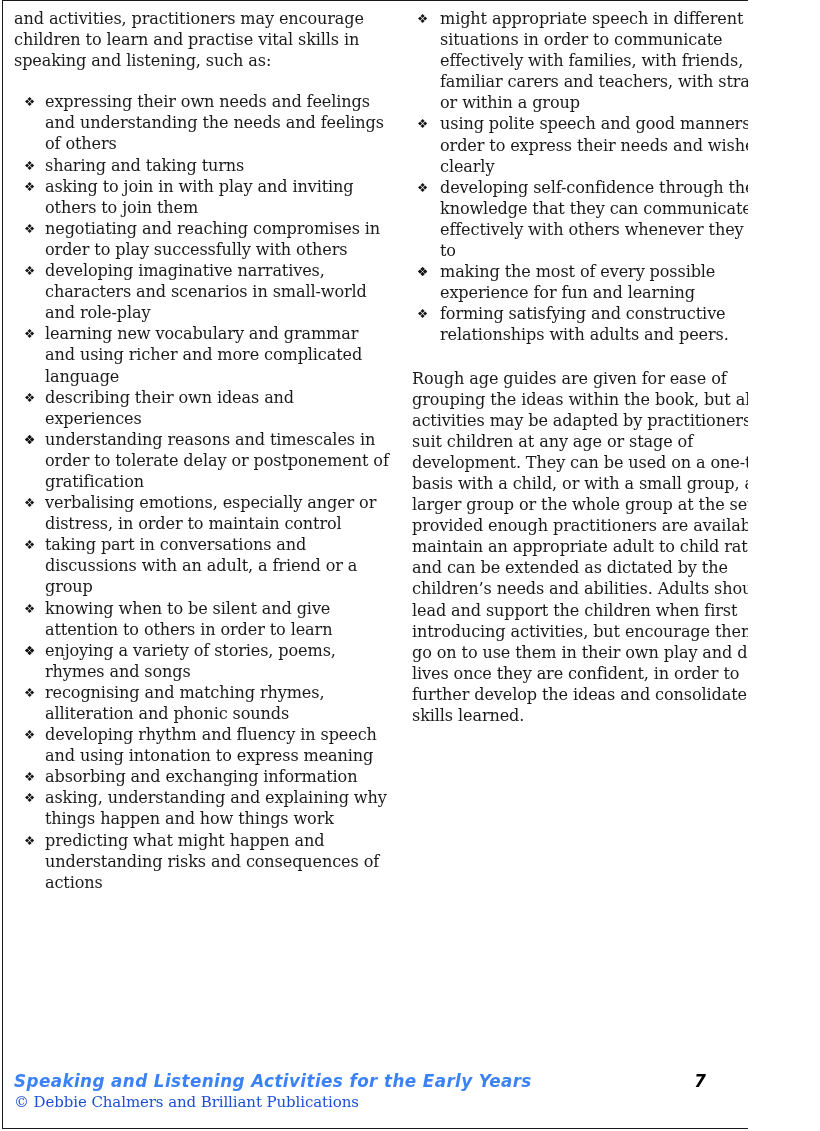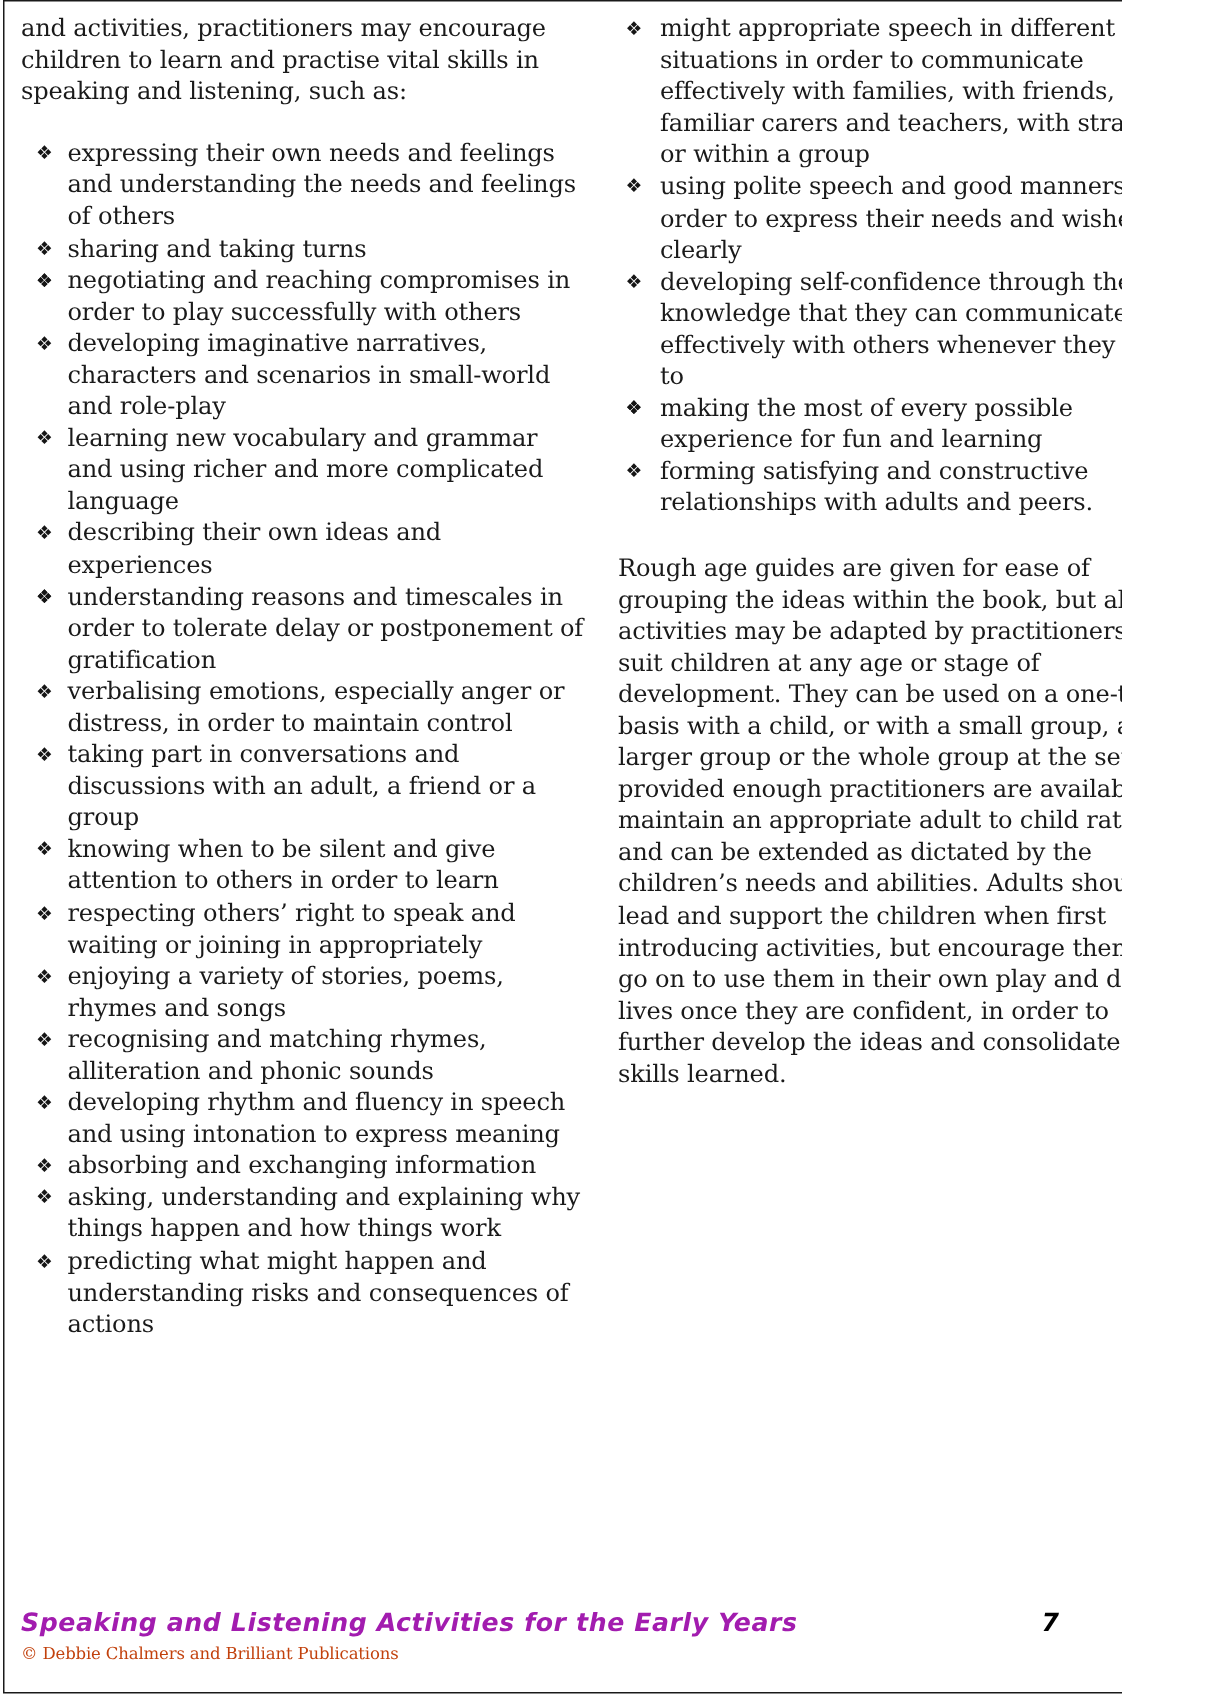--- a/index.html
+++ b/index.html
@@ -106,41 +106,41 @@
   }
   .footer-title {
     position: absolute;
     left: 0;
     top: 0;
     font-family: "DejaVu Sans", sans-serif;
     font-size: 16.8px;
     font-weight: 700;
     font-style: italic;
     letter-spacing: 0.4px;
-    color: #a21caf;
+    color: #3b82f6;
     white-space: nowrap;
   }
   .footer-pageno {
     position: absolute;
     right: 26px;
     top: 0;
     font-family: "DejaVu Sans", sans-serif;
     font-size: 16.8px;
     font-weight: 700;
     font-style: italic;
     color: #000000;
   }
   .footer-copyright {
     position: absolute;
     left: 0;
     top: 22px;
     font-family: "DejaVu Serif", serif;
-    font-size: 11px;
+    font-size: 15px;
     line-height: 19px;
-    color: #c2410c;
+    color: #1d4ed8;
     letter-spacing: -0.1px;
     white-space: nowrap;
   }
 </style>
 </head>
 <body>
 
 <div class="page">
 
   <div class="page-frame"></div>
@@ -155,20 +155,21 @@
         <li>
           <span class="bullet-glyph">❖</span>
           <span>expressing their own needs and feelings and understanding the needs and feelings of others</span>
         </li>
         <li>
           <span class="bullet-glyph">❖</span>
           <span>sharing and taking turns</span>
         </li>
         <li>
           <span class="bullet-glyph">❖</span>
+          <span>asking to join in with play and inviting others to join them</span>
         </li>
         <li>
           <span class="bullet-glyph">❖</span>
           <span>negotiating and reaching compromises in order to play successfully with others</span>
         </li>
         <li>
           <span class="bullet-glyph">❖</span>
           <span>developing imaginative narratives, characters and scenarios in small-world and role-play</span>
         </li>
         <li>
@@ -193,21 +194,20 @@
         <li>
           <span class="bullet-glyph">❖</span>
           <span>taking part in conversations and discussions with an adult, a friend or a group</span>
         </li>
         <li>
           <span class="bullet-glyph">❖</span>
           <span>knowing when to be silent and give attention to others in order to learn</span>
         </li>
         <li>
           <span class="bullet-glyph">❖</span>
-          <span>respecting others’ right to speak and waiting or joining in appropriately</span>
         </li>
         <li>
           <span class="bullet-glyph">❖</span>
           <span>enjoying a variety of stories, poems, rhymes and songs</span>
         </li>
         <li>
           <span class="bullet-glyph">❖</span>
           <span>recognising and matching rhymes, alliteration and phonic sounds</span>
         </li>
         <li>

